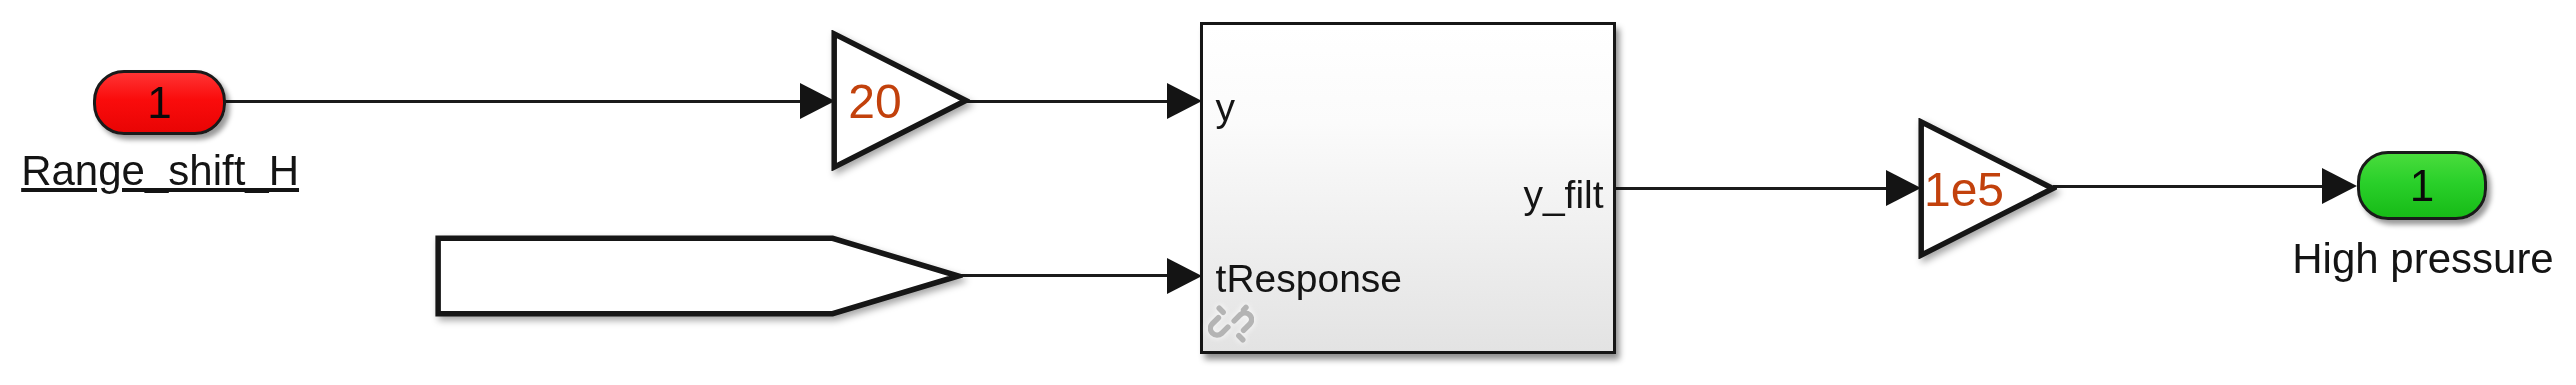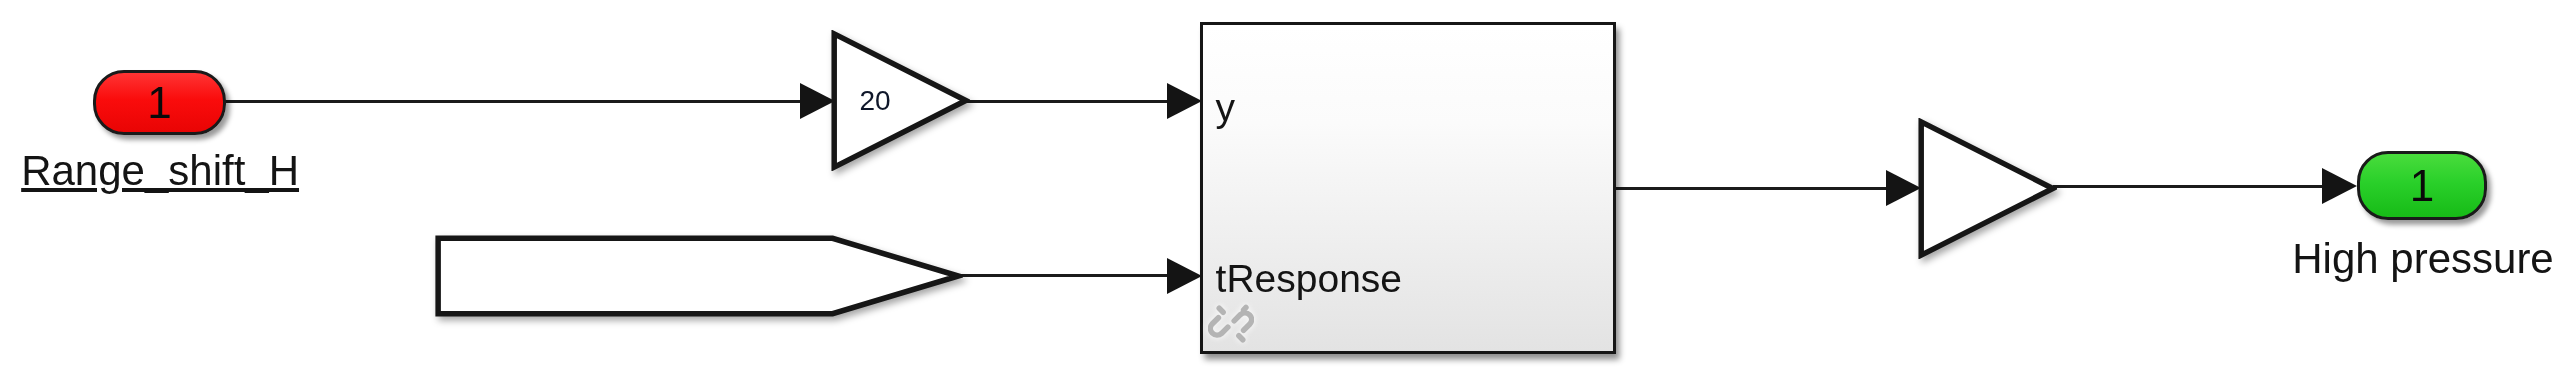--- a/index.html
+++ b/index.html
@@ -61,22 +61,22 @@
   
   .shape-svg {
     position: absolute;
     filter: drop-shadow(3.9px 4.7px 3.9px rgba(0,0,0,0.35));
   }
   .shape-text {
     position: absolute;
     display: flex;
     align-items: center;
     justify-content: center;
-    font-size: 28px;
-    color: #0f172a;
+    font-size: 48px;
+    color: #c2410c;
     white-space: nowrap;
   }
   
   .subsystem {
     position: absolute;
     left: 1200px;
     top: 22px;
     width: 416px;
     height: 332px;
     box-sizing: border-box;
@@ -126,35 +126,37 @@
   </svg>
   <div class="shape-text" style="left:834px; top:34px; width:82px; height:134px;">20</div>
 
   <svg class="shape-svg" style="left:435px; top:235px;" width="528" height="82" viewBox="0 0 672 104">
     <polygon points="4,4 506,4 666,52 506,100 4,100" fill="#ffffff" stroke="#161616" stroke-width="7" stroke-linejoin="miter"></polygon>
   </svg>
 
   <div class="subsystem">
     <div class="ss-port" style="left:12.6px; top:63px;">y</div>
     <div class="ss-port" style="left:12.6px; top:234px;">tResponse</div>
+    <div class="ss-port right" style="right:9.4px; top:150px; width:173px;">y_filt</div>
 
     <svg class="badge-svg" style="left:4.7px; bottom:4.7px;" width="46" height="44" viewBox="0 0 58 56">
       <g fill="none" stroke="#b4b4b4" stroke-width="7" stroke-linecap="round">
         <path d="M33 24 L41 16 A 8.5 8.5 0 0 1 53 28 L45 36"></path>
         <path d="M25 32 L17 40 A 8.5 8.5 0 0 1 5 28 L13 20"></path>
         <path d="M14 8 L19 13"></path>
         <path d="M39 43 L44 48"></path>
         <path d="M45 10 L48 7"></path>
       </g>
     </svg>
   </div>
 
   <svg class="shape-svg" style="left:1917px; top:118px;" width="140" height="141" viewBox="0 0 178 180">
     <polygon points="5,5 5,175 173,90" fill="#ffffff" stroke="#161616" stroke-width="7" stroke-linejoin="miter"></polygon>
   </svg>
+  <div class="shape-text" style="left:1921px; top:122px; width:86px; height:134px;">1e5</div>
 
   <div class="port-block outport-fill" style="left:2357px; top:151px; width:130px; height:69px;">
     <span class="digit">1</span>
   </div>
   <div class="block-label" style="left:2266px; top:236px;">High pressure</div>
 
 </div>
 
 
 </body></html>

